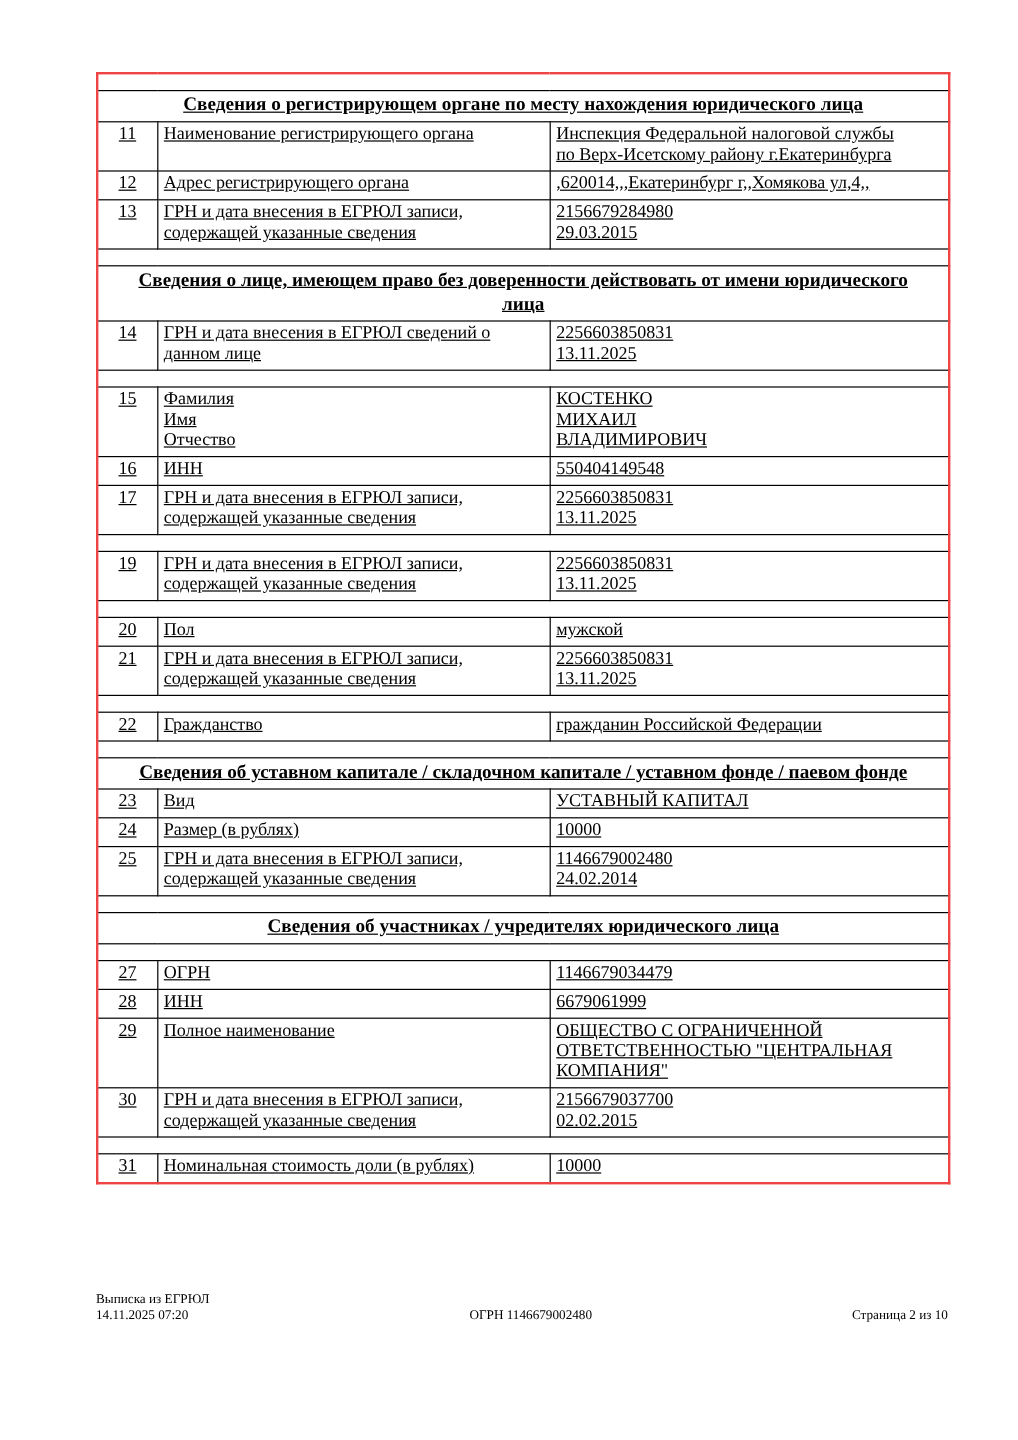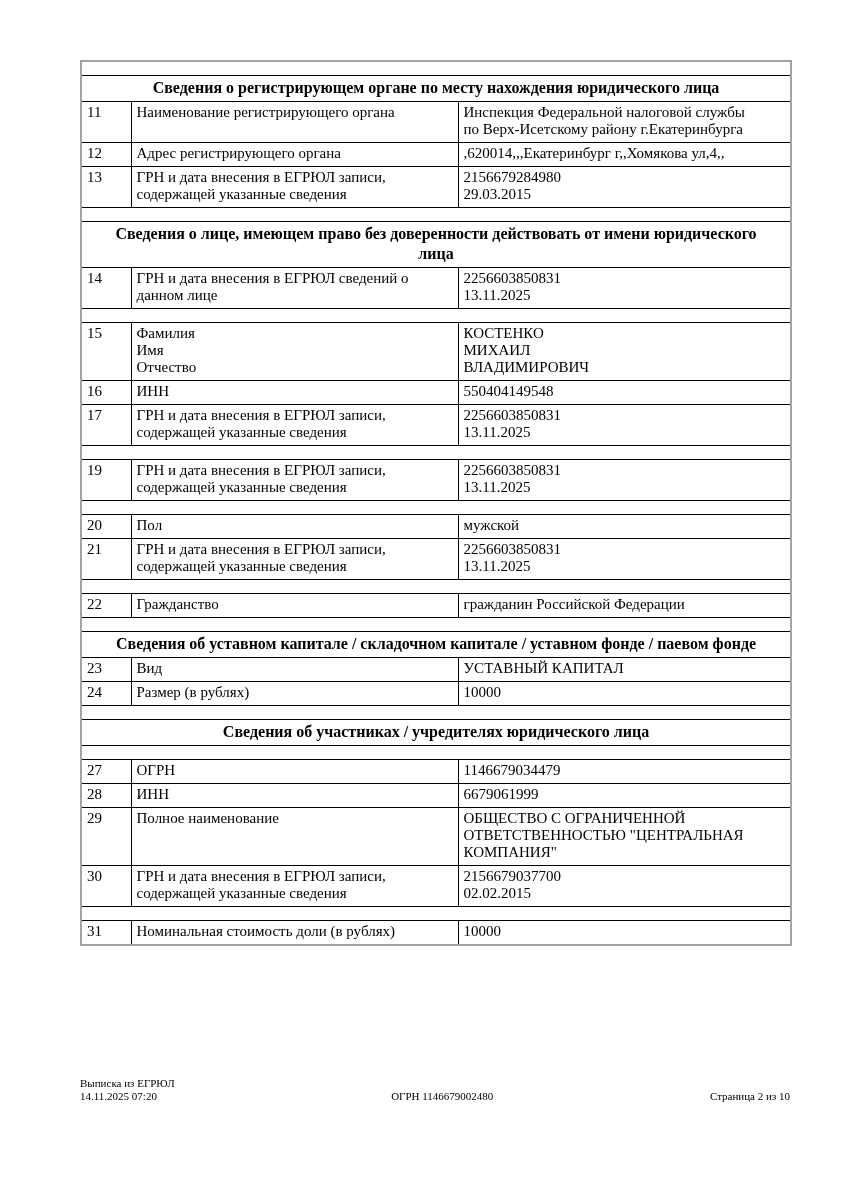--- a/index.html
+++ b/index.html
@@ -21,32 +21,34 @@
   .doc-table-wrap {
     position: absolute;
     left: 80px;
     top: 60px;
     width: 710px;
   }
   table.egrul-table {
     border-collapse: collapse;
     table-layout: fixed;
     width: 710px;
-    border: 2px solid #a3a3a3;
+    border: 2px solid #ef4444;
+    text-decoration: underline;
   }
   table.egrul-table td {
     border: 1px solid #000000;
     vertical-align: top;
     font-size: 15px;
     line-height: 17px;
     padding: 2px 5px 4px 5px;
     white-space: pre-line;
     overflow: hidden;
   }
   td.num-cell {
+    text-align: center;
     padding-left: 2px;
     padding-right: 2px;
   }
   tr.section-row td {
     font-weight: bold;
     font-size: 16px;
     line-height: 20px;
     text-align: center;
     padding: 2px 4px 3px 4px;
   }
@@ -186,20 +188,27 @@
           <tr class="data-row">
             <td class="num-cell">23</td>
             <td class="label-cell">Вид</td>
             <td class="value-cell">УСТАВНЫЙ КАПИТАЛ</td>
           </tr>
           <tr class="data-row">
             <td class="num-cell">24</td>
             <td class="label-cell">Размер (в рублях)</td>
             <td class="value-cell">10000</td>
           </tr>
+          <tr class="data-row">
+            <td class="num-cell">25</td>
+            <td class="label-cell">ГРН и дата внесения в ЕГРЮЛ записи,
+содержащей указанные сведения</td>
+            <td class="value-cell">1146679002480
+24.02.2014</td>
+          </tr>
           <tr class="spacer-row">
             <td colspan="3"></td>
           </tr>
           <tr class="section-row">
             <td colspan="3">Сведения об участниках / учредителях юридического лица</td>
           </tr>
           <tr class="spacer-row">
             <td colspan="3"></td>
           </tr>
           <tr class="data-row">

